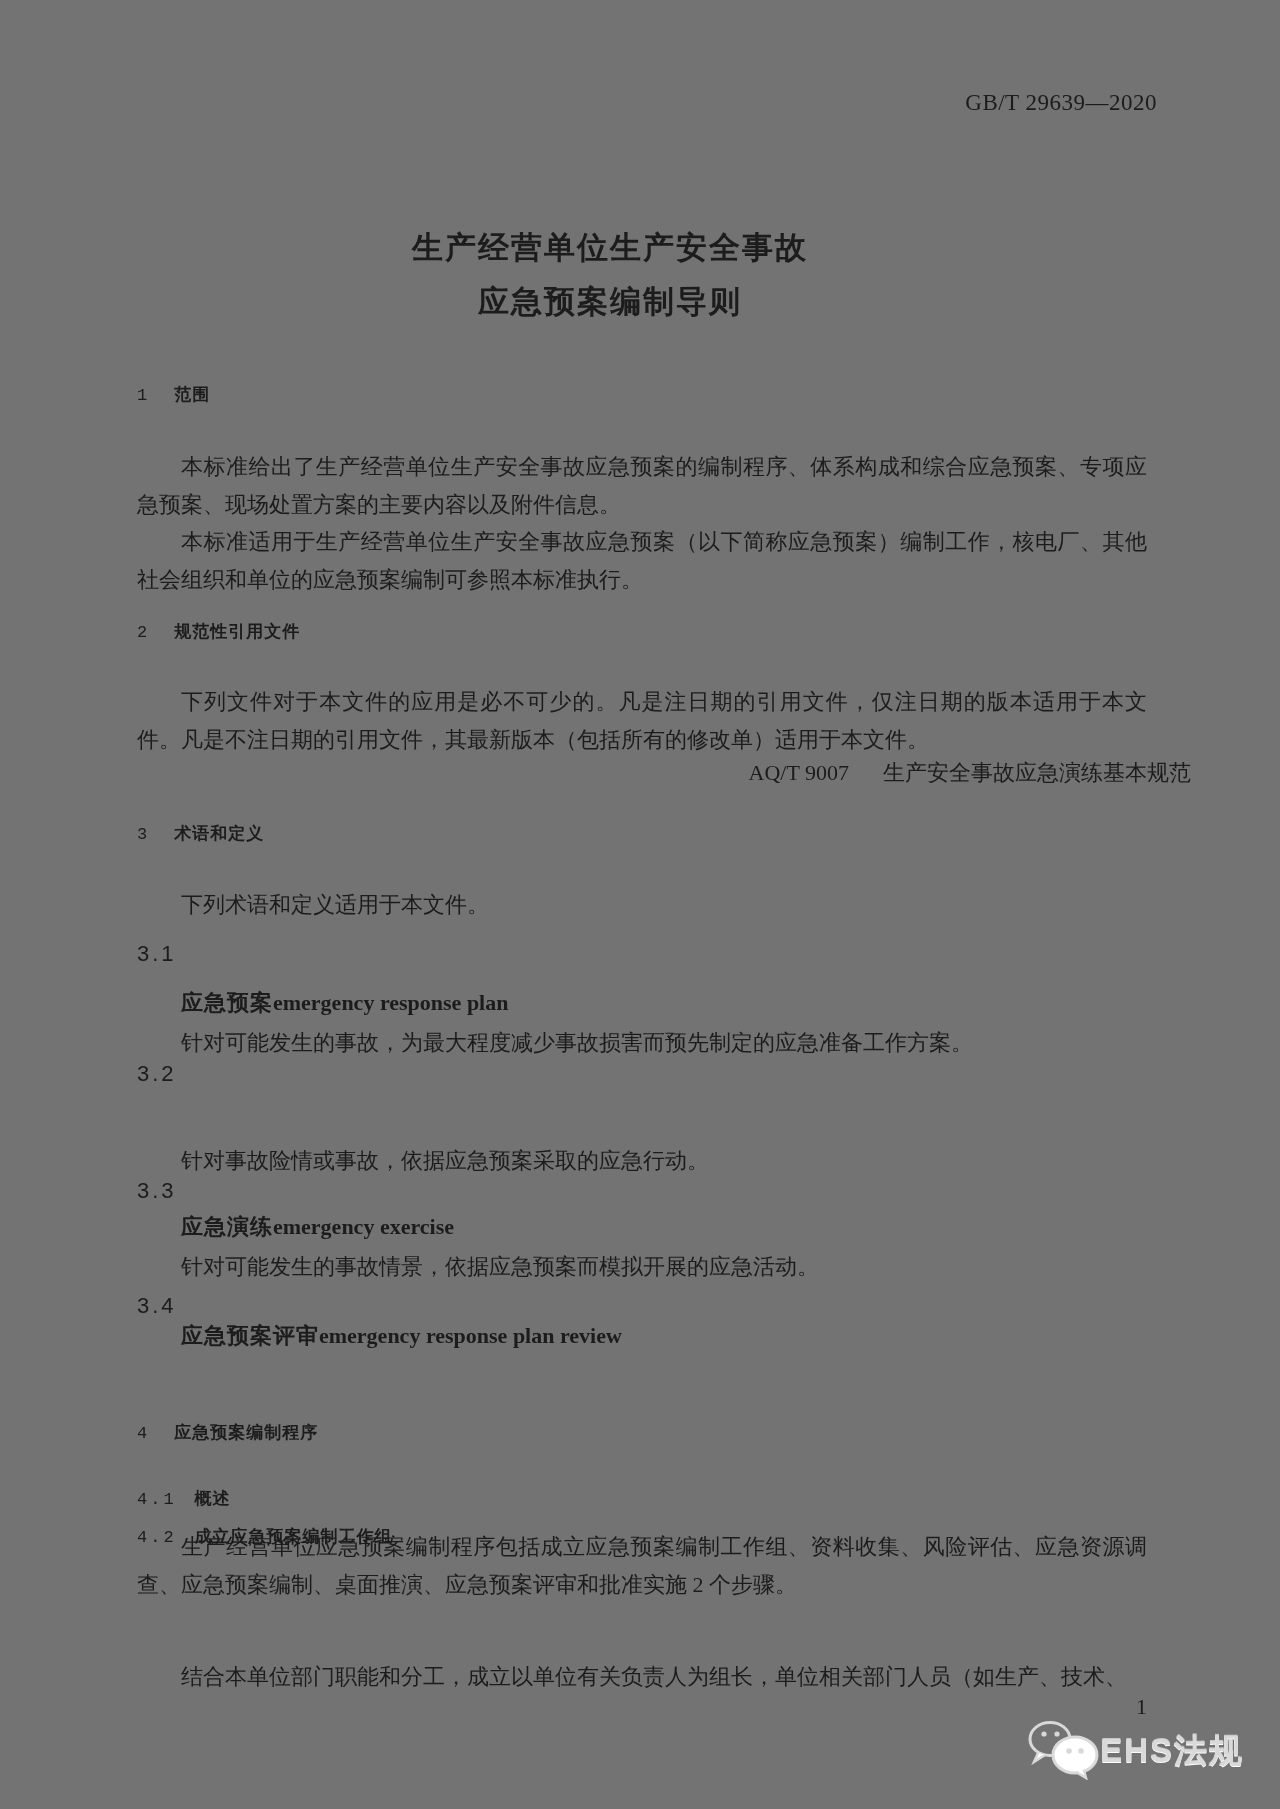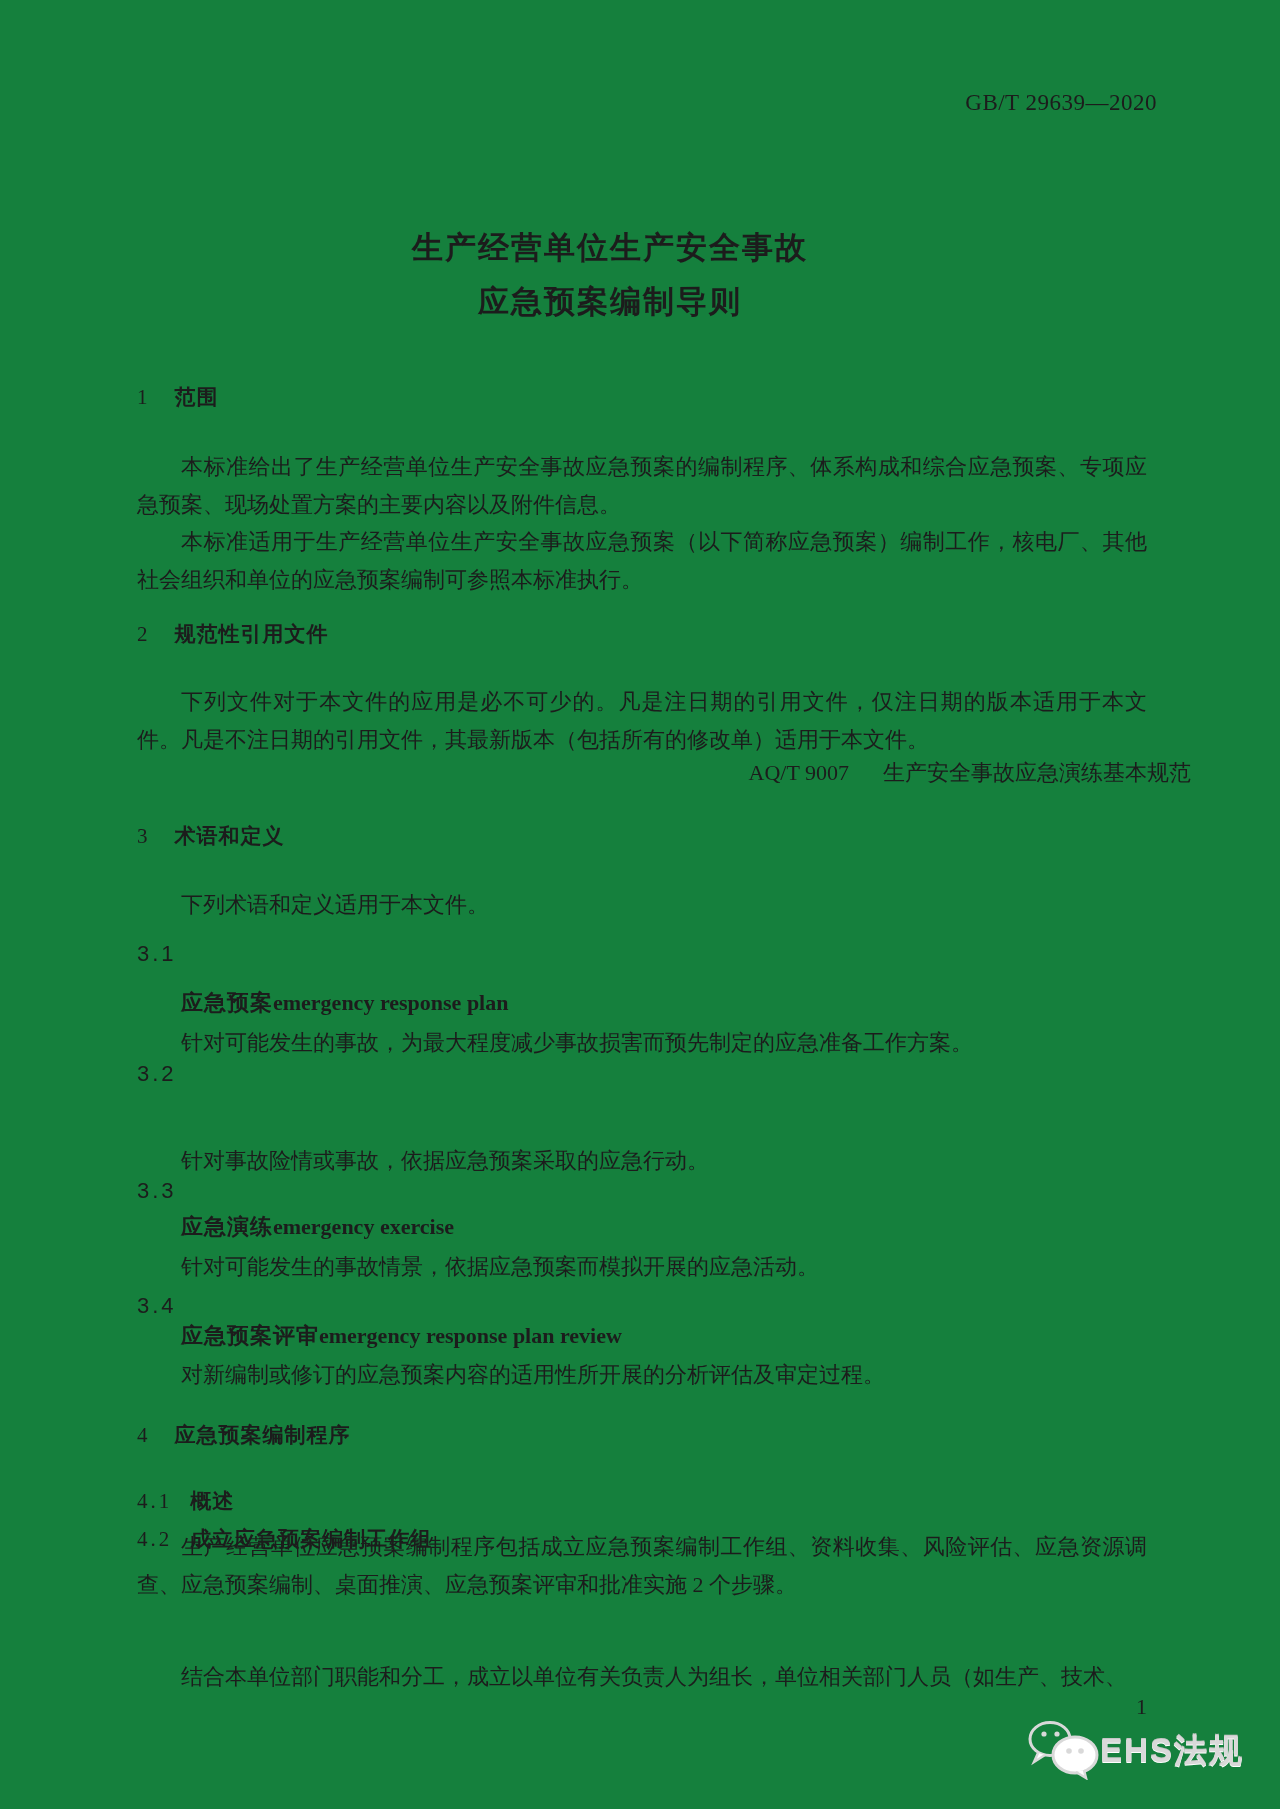--- a/index.html
+++ b/index.html
@@ -1,19 +1,19 @@
 <!DOCTYPE html>
 <html lang="zh"><head>
 <meta charset="utf-8">
 <style>
   html,body{margin:0;padding:0;background:#ffffff;}
   .page{
     position:relative;
     width:1280px;height:1809px;
-    background:#15803d;
+    background:#737373;
     overflow:hidden;
     font-family:"Liberation Serif", serif;
     color:#1c1c1c;
   }
   .abs{position:absolute;}
   
   .doc-code{
     top:90px; right:123px;
     font-size:23px;
     font-family:"Liberation Serif", serif;
@@ -26,22 +26,22 @@
     font-family:Liberation Serif, serif;
     font-weight:bold;
     font-size:31px;
     letter-spacing:2px;
   }
   .title-line1{top:227px;}
   .title-line2{top:281px;}
   
   .clause-h{
     left:137px; width:1010px;
-    font-family:Liberation Serif, serif;
-    font-size:21px;
+    font-family:Liberation Mono, monospace;
+    font-size:17px;
     white-space:nowrap;
   }
   .clause-h .num{font-weight:normal; letter-spacing:3px; margin-right:24px;}
   .clause-h .t{font-weight:bold; letter-spacing:1px;}
   .sub-h .num{margin-right:18px;}
   
   .para{
     left:137px; width:1010px;
     font-size:22px; line-height:37.5px;
     text-align:justify;
@@ -129,21 +129,20 @@
   <div class="abs term-num" style="top:1178px">3.3</div>
   <div class="abs term-title" style="top:1212px">
     <span class="zh">应急演练</span><span class="en">emergency exercise</span>
   </div>
   <div class="abs term-def" style="top:1248px">针对可能发生的事故情景，依据应急预案而模拟开展的应急活动。</div>
 
   <div class="abs term-num" style="top:1293px">3.4</div>
   <div class="abs term-title" style="top:1321px">
     <span class="zh">应急预案评审</span><span class="en">emergency response plan review</span>
   </div>
-  <div class="abs term-def" style="top:1356px">对新编制或修订的应急预案内容的适用性所开展的分析评估及审定过程。</div>
 
   <div class="abs clause-h" style="top:1421px">
     <span class="num">4</span><span class="t">应急预案编制程序</span>
   </div>
 
   <div class="abs clause-h sub-h" style="top:1487px">
     <span class="num">4.1</span><span class="t">概述</span>
   </div>
   <div class="abs para indent" style="top:1528px">生产经营单位应急预案编制程序包括成立应急预案编制工作组、资料收集、风险评估、应急资源调查、应急预案编制、桌面推演、应急预案评审和批准实施 2 个步骤。</div>
 

